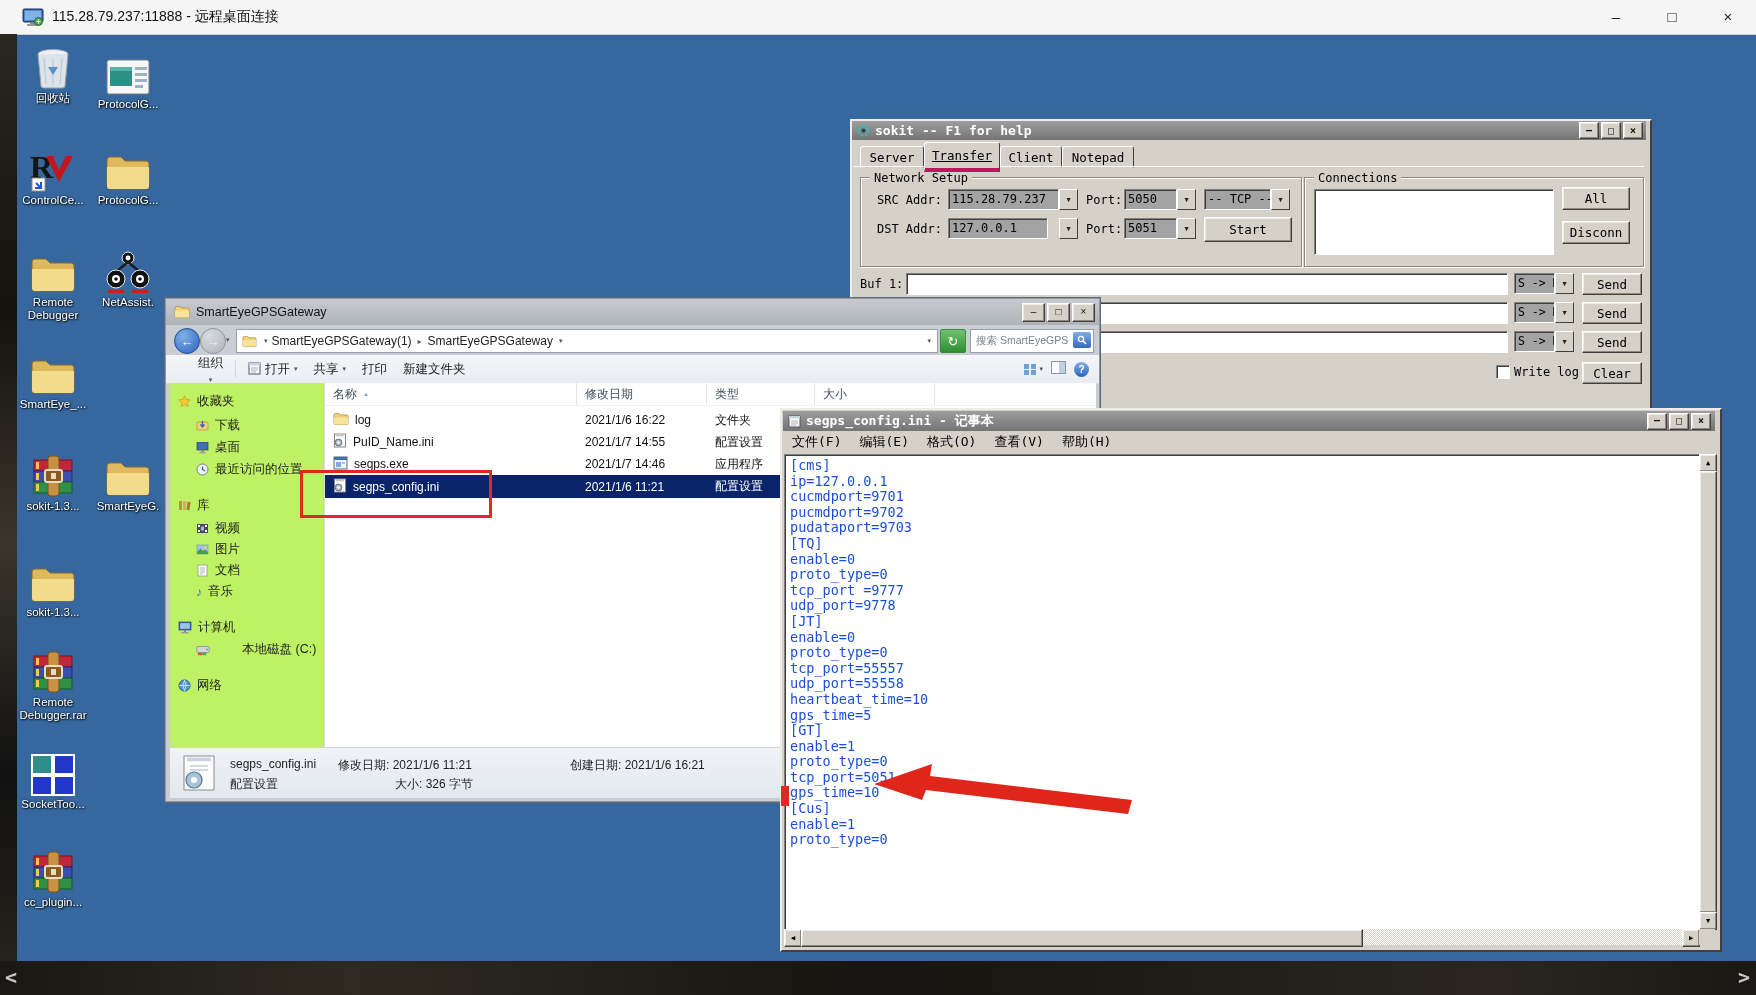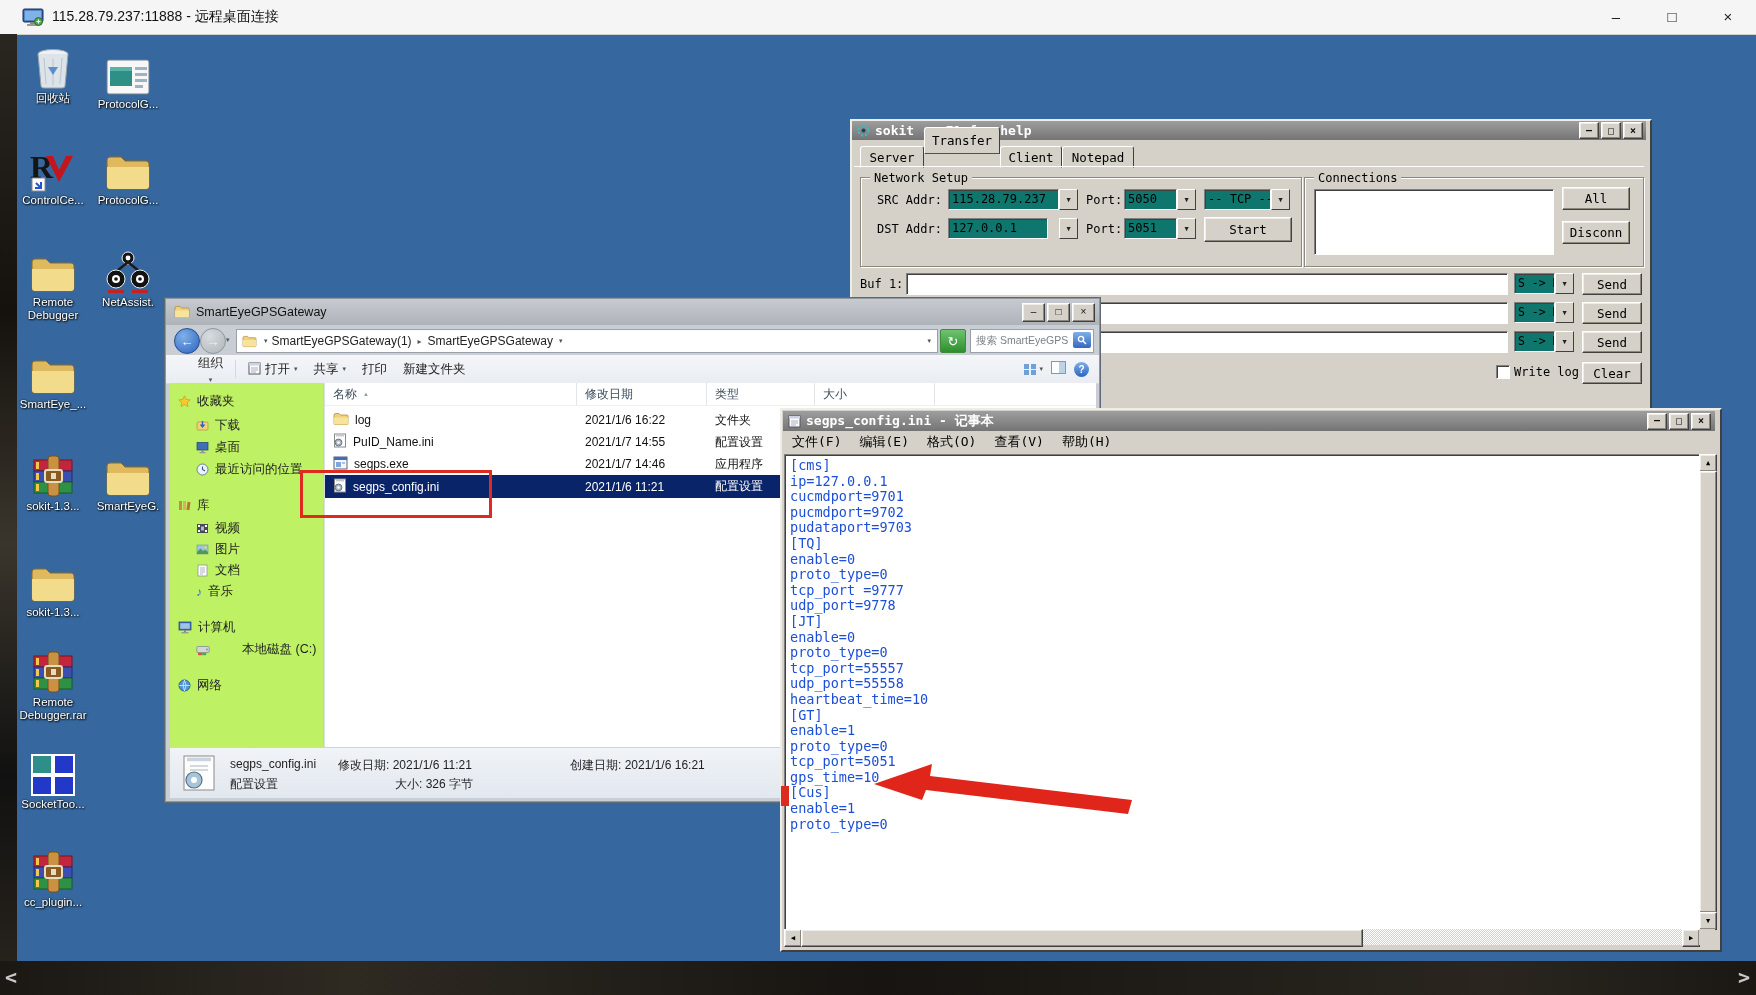--- a/index.html
+++ b/index.html
@@ -29,21 +29,21 @@
   .face{background:#D5D1C9;}
   .btn3d{background:#D5D1C9;border:1px solid;border-color:#FFFFFF #404040 #404040 #FFFFFF;
     box-shadow:inset -1px -1px 0 #8C8880,inset 1px 1px 0 #EFEDE8;
     display:flex;align-items:center;justify-content:center;}
   .sunken{background:#FFF;border:1px solid;border-color:#808080 #FFFFFF #FFFFFF #808080;
     box-shadow:inset 1px 1px 0 #404040;}
   .groupbox{border:1px solid #8C8880;box-shadow:inset 1px 1px 0 #FFF, 1px 1px 0 #FFF;}
   .grouplabel{position:absolute;background:#D5D1C9;padding:0 4px;font-size:12px;}
   .mono{font-family:"DejaVu Sans Mono",monospace;}
   .combo{display:flex;}
-  .combo .val{flex:1;background:#0f766e;border:1px solid;border-color:#808080 #FFF #FFF #808080;
+  .combo .val{flex:1;background:#a3a3a3;border:1px solid;border-color:#808080 #FFF #FFF #808080;
     box-shadow:inset 1px 1px 0 #404040;font-size:12px;padding:2px 3px;white-space:nowrap;overflow:hidden;}
   .combo .drop{width:17px;background:#D5D1C9;border:1px solid;border-color:#FFF #404040 #404040 #FFF;
     display:flex;align-items:center;justify-content:center;font-size:7px;color:#222;}
   .ctl-label{font-size:12px;white-space:nowrap;}
   .titlebar-gray{background:linear-gradient(180deg,#9E9E9E,#747474);color:#FFF;
     display:flex;align-items:center;font-weight:bold;font-size:13px;justify-content:flex-end;}
   .wbtn{width:18px;height:15px;font-size:10px;line-height:10px;color:#111;}
 
   
   #sokit{left:850px;top:119px;width:798px;height:296px;background:#D5D1C9;
@@ -304,21 +304,21 @@
           </span>
         <span class="btn3d wbtn">
             <span>×</span>
           </span>
       </span>
     </div>
 
     <div class="abs tab" style="left:8px;top:25px;width:62px;height:20px;">
         <span>Server</span>
       </div>
-    <div class="abs tab" style="left:72px;top:6px;width:74px;height:25px;border-bottom:1px solid #be185d;z-index:2;">
+    <div class="abs tab" style="left:72px;top:21px;width:74px;height:25px;border-bottom:4px solid #be185d;z-index:2;text-decoration:underline;">
         <span>Transfer</span>
       </div>
     <div class="abs tab" style="left:148px;top:25px;width:60px;height:20px;">
         <span>Client</span>
       </div>
     <div class="abs tab" style="left:210px;top:25px;width:70px;height:20px;">
         <span>Notepad</span>
       </div>
     <div class="abs" style="left:2px;top:45px;width:790px;height:1px;background:#FFF;"></div>
 
@@ -742,20 +742,21 @@
         <div>enable=0</div>
         <div>proto_type=0</div>
         <div>tcp_port =9777</div>
         <div>udp_port=9778</div>
         <div>[JT]</div>
         <div>enable=0</div>
         <div>proto_type=0</div>
         <div>tcp_port=55557</div>
         <div>udp_port=55558</div>
         <div>heartbeat_time=10</div>
+        <div>gps_time=5</div>
         <div>[GT]</div>
         <div>enable=1</div>
         <div>proto_type=0</div>
         <div>tcp_port=5051</div>
         <div>gps_time=10</div>
         <div>[Cus]</div>
         <div>enable=1</div>
         <div>proto_type=0</div>
       </div>
     </div>

